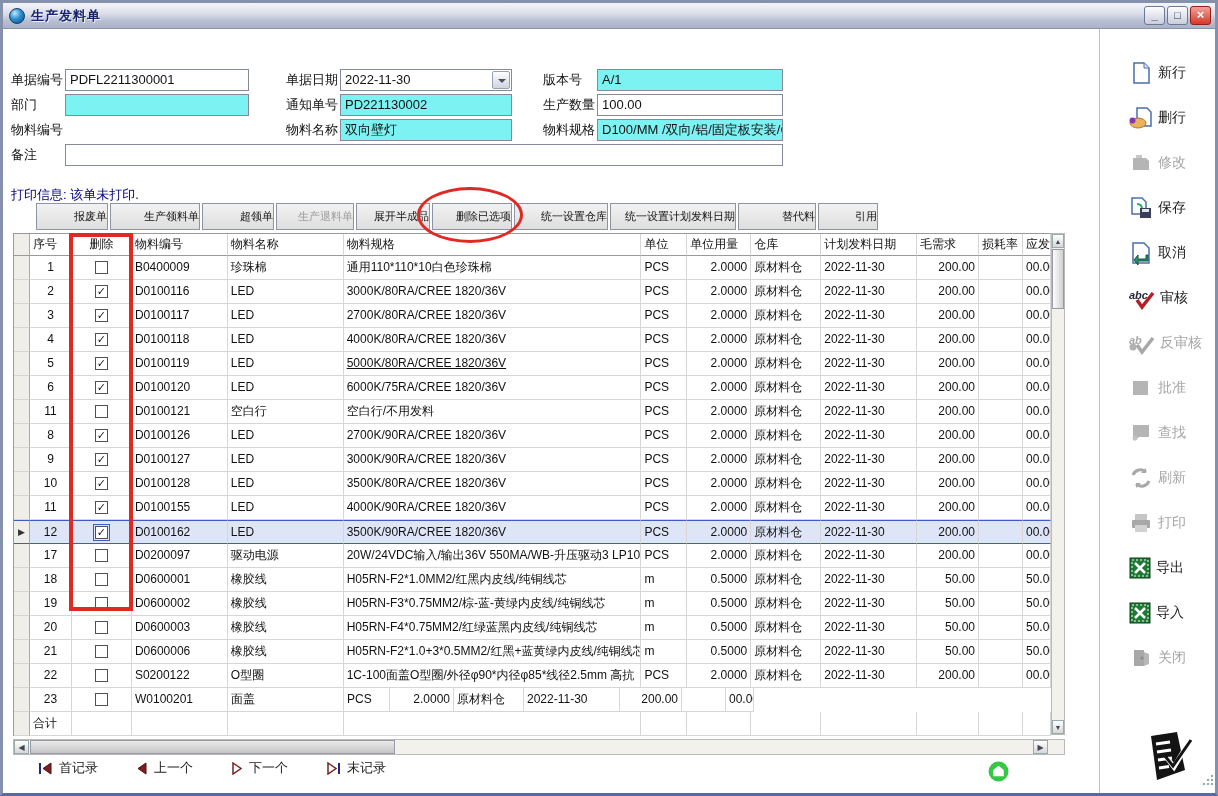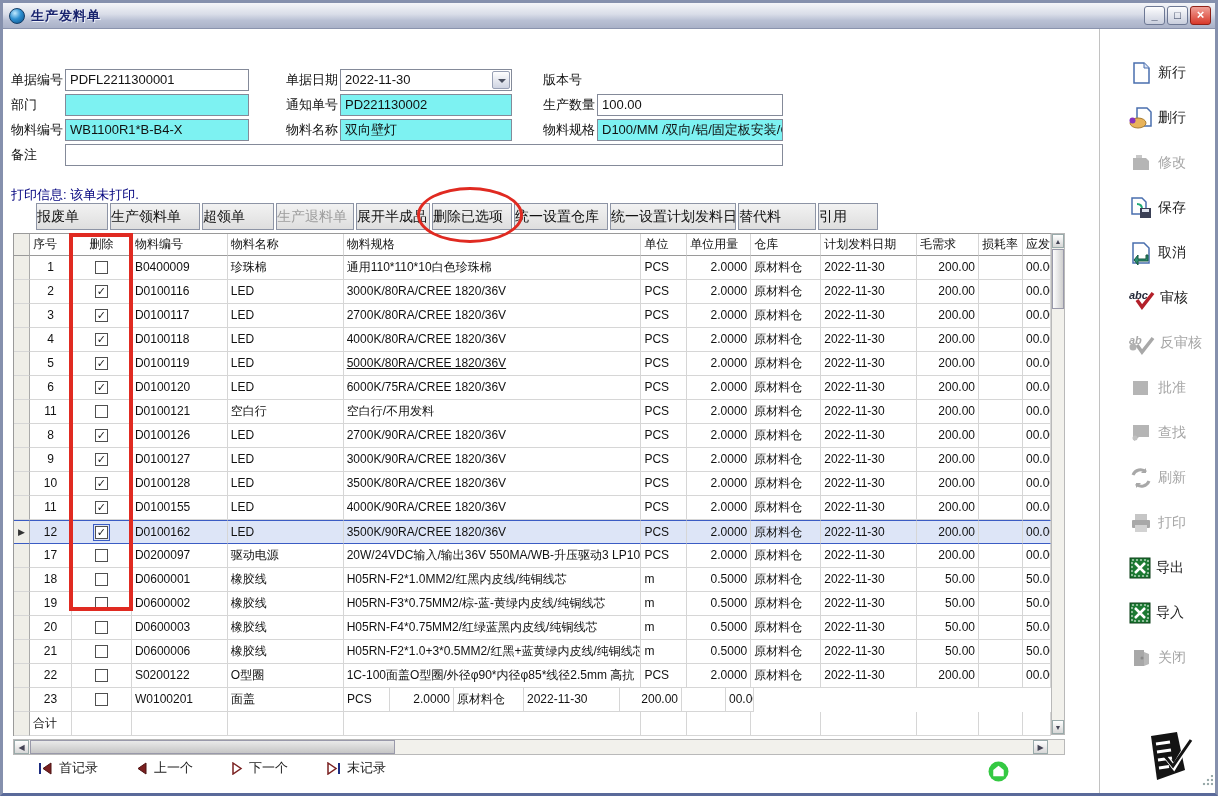--- a/index.html
+++ b/index.html
@@ -18,22 +18,22 @@
   .wbtn.close{background:linear-gradient(#f0a198,#d8382a);color:#fff;border-color:#8f2017;font-size:13px;}
   
   .flabel{position:absolute;font-size:13px;color:#111;height:22px;line-height:22px;}
   .fval{position:absolute;height:22px;line-height:20px;font-size:13px;color:#111;border:1px solid #848a99;background:#fff;padding:0 4px;white-space:nowrap;overflow:hidden;}
   .fval.cyan{background:#7df2f2;}
   .combo-btn{position:absolute;right:1px;top:1px;width:18px;height:18px;background:linear-gradient(#fefefe,#cfd4e2);border:1px solid #98a0b4;border-radius:2px;}
   .combo-btn:after{content:"";position:absolute;left:5px;top:7px;border:4px solid transparent;border-top-color:#4a5060;}
   .print-info{position:absolute;left:8px;top:183px;font-size:13px;color:#00007e;}
   
   .toolbar{position:absolute;left:33px;top:200px;display:flex;gap:2px;}
-  .tbtn{height:27px;border:1px solid #8d94a5;background:linear-gradient(#f2f2f2,#dedede);font-size:14px;color:#111;
-    text-align:left;line-height:25px;white-space:nowrap;overflow:hidden;font-family:inherit;}
+  .tbtn{height:27px;border:1px solid #8d94a5;background:linear-gradient(#f2f2f2,#dedede);font-size:11px;color:#111;
+    text-align:right;line-height:25px;white-space:nowrap;overflow:hidden;font-family:inherit;}
   .tbtn.disabled{color:#9d9d9d;}
   .w0{width:72px}.w1{width:90px}.w2{width:72px}.w3{width:78px}.w4{width:74px}.w5{width:80px}.w6{width:94px}.w7{width:126px}.w8{width:78px}.w9{width:60px}
   
   .ann-ellipse{position:absolute;left:414px;top:184px;width:106px;height:56px;border:3px solid #e02a21;border-radius:50%;pointer-events:none;z-index:30;}
   .ann-rect{position:absolute;left:66px;top:230px;width:64px;height:378px;border:4px solid #e02a21;pointer-events:none;z-index:30;}
   
   .grid{position:absolute;left:10px;top:230px;width:1038px;border-top:1px solid #9a9a9a;border-left:1px solid #9a9a9a;background:#fff;font-size:12px;}
   .grow{display:flex;height:24px;}
   .grow.hdr{height:22px;}
   .gc{height:100%;border-right:1px solid #d6d6d6;border-bottom:1px solid #d6d6d6;padding:0 3px;line-height:23px;white-space:nowrap;overflow:hidden;color:#111;}
@@ -82,30 +82,30 @@
   </div>
 
   <div class="flabel" style="left:8px;top:66px">单据编号</div>
   <div class="fval" style="left:62px;top:66px;width:184px">PDFL2211300001</div>
   <div class="flabel" style="left:283px;top:66px">单据日期</div>
   <div class="fval" style="left:337px;top:66px;width:172px">
     <span>2022-11-30</span>
     <span class="combo-btn"></span>
   </div>
   <div class="flabel" style="left:540px;top:66px">版本号</div>
+  <div class="fval cyan" style="left:594px;top:66px;width:186px">A/1</div>
 
   <div class="flabel" style="left:8px;top:91px">部门</div>
   <div class="fval cyan" style="left:62px;top:91px;width:184px"></div>
   <div class="flabel" style="left:283px;top:91px">通知单号</div>
   <div class="fval cyan" style="left:337px;top:91px;width:172px">PD221130002</div>
   <div class="flabel" style="left:540px;top:91px">生产数量</div>
   <div class="fval" style="left:594px;top:91px;width:186px">100.00</div>
 
   <div class="flabel" style="left:8px;top:116px">物料编号</div>
-  <div class="fval cyan" style="left:62px;top:116px;width:184px">WB1100R1*B-B4-X</div>
   <div class="flabel" style="left:283px;top:116px">物料名称</div>
   <div class="fval cyan" style="left:337px;top:116px;width:172px">双向壁灯</div>
   <div class="flabel" style="left:540px;top:116px">物料规格</div>
   <div class="fval cyan" style="left:594px;top:116px;width:186px">D100/MM /双向/铝/固定板安装/C</div>
 
   <div class="flabel" style="left:8px;top:141px">备注</div>
   <div class="fval" style="left:62px;top:141px;width:718px"></div>
 
   <div class="print-info">打印信息: 该单未打印.</div>
 

